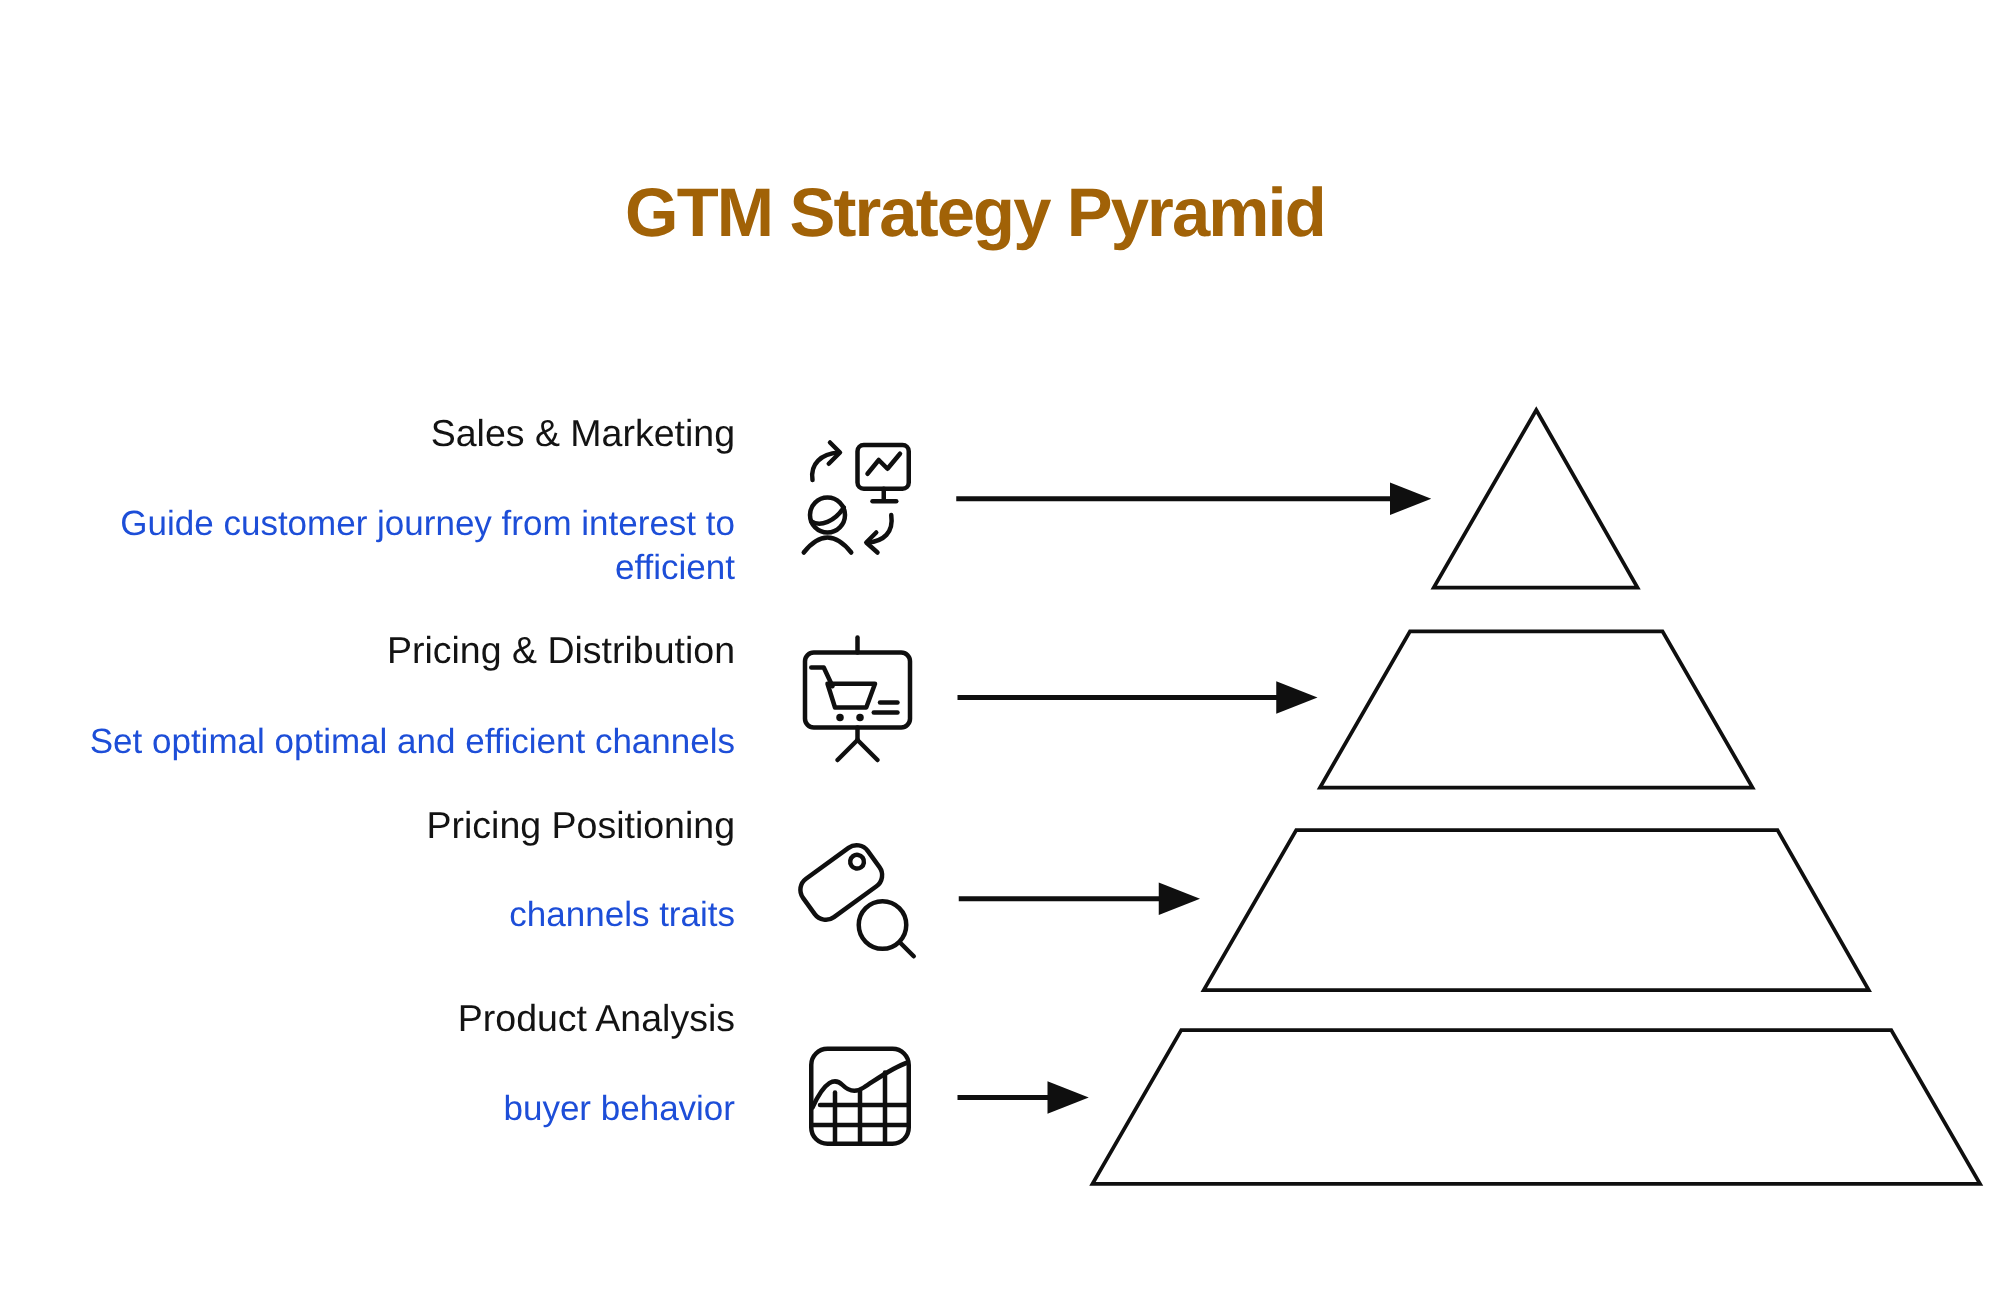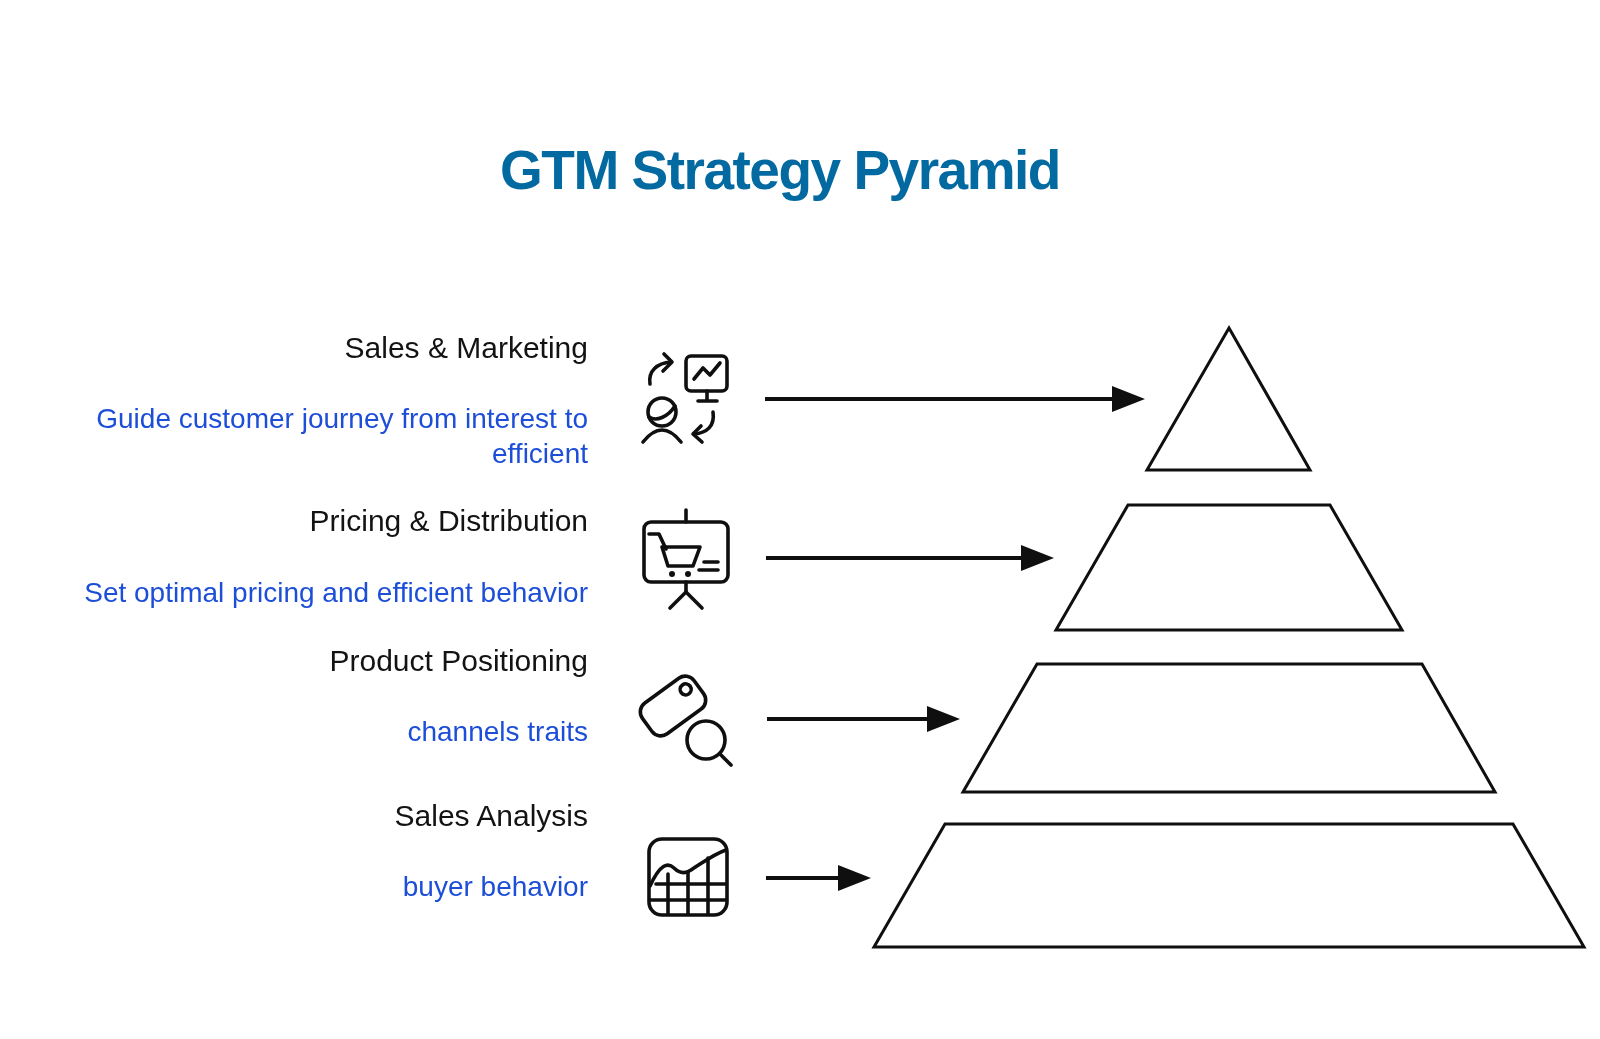--- a/index.html
+++ b/index.html
@@ -3,21 +3,21 @@
 <meta charset="utf-8">
 <style>
   html,body{margin:0;padding:0;background:#ffffff;}
   .canvas{
     position:relative;width:1600px;height:1039px;background:#ffffff;overflow:hidden;
     font-family:"Liberation Sans", sans-serif;color:#151515;
   }
   .title{
     position:absolute;left:80px;top:140px;width:1400px;margin:0;
     text-align:center;font-size:55px;font-weight:700;letter-spacing:-1.5px;
-    color:#0369a1;line-height:1.1;white-space:nowrap;
+    color:#a16207;line-height:1.1;white-space:nowrap;
   }
   .row-text{position:absolute;left:30px;width:558px;text-align:right;}
   .row-heading{
     font-size:30px;font-weight:400;color:#131313;line-height:36px;white-space:nowrap;
   }
   .row-desc{font-size:28px;font-weight:400;color:#1d4ed8;line-height:35px;}
   .desc-line{white-space:nowrap;}
   .overlay{position:absolute;left:0;top:0;width:1600px;height:1039px;}
   .shape{fill:#ffffff;stroke:#0f0f0f;stroke-width:3;stroke-linejoin:miter;}
   .arrow-line{stroke:#0f0f0f;stroke-width:4;fill:none;}
@@ -37,32 +37,32 @@
   </div>
   <div class="row-text row-desc" style="top:401px">
     <div class="desc-line">Guide customer journey from interest to</div>
     <div class="desc-line">efficient</div>
   </div>
 
   <div class="row-text" style="top:503px">
     <div class="row-heading">Pricing &amp; Distribution</div>
   </div>
   <div class="row-text row-desc" style="top:575px">
-    <div class="desc-line">Set optimal pricing and efficient behavior</div>
+    <div class="desc-line">Set optimal optimal and efficient channels</div>
   </div>
 
   <div class="row-text" style="top:643px">
-    <div class="row-heading">Product Positioning</div>
+    <div class="row-heading">Pricing Positioning</div>
   </div>
   <div class="row-text row-desc" style="top:714px">
     <div class="desc-line">channels traits</div>
   </div>
 
   <div class="row-text" style="top:798px">
-    <div class="row-heading">Sales Analysis</div>
+    <div class="row-heading">Product Analysis</div>
   </div>
   <div class="row-text row-desc" style="top:869px">
     <div class="desc-line">buyer behavior</div>
   </div>
 
   <svg class="overlay" viewBox="0 0 1600 1039">
 
     <polygon class="shape" points="1229,328 1310,470 1147,470"></polygon>
     <polygon class="shape" points="1128,505 1330,505 1402,630 1056,630"></polygon>
     <polygon class="shape" points="1037,664 1422,664 1495,792 963,792"></polygon>

